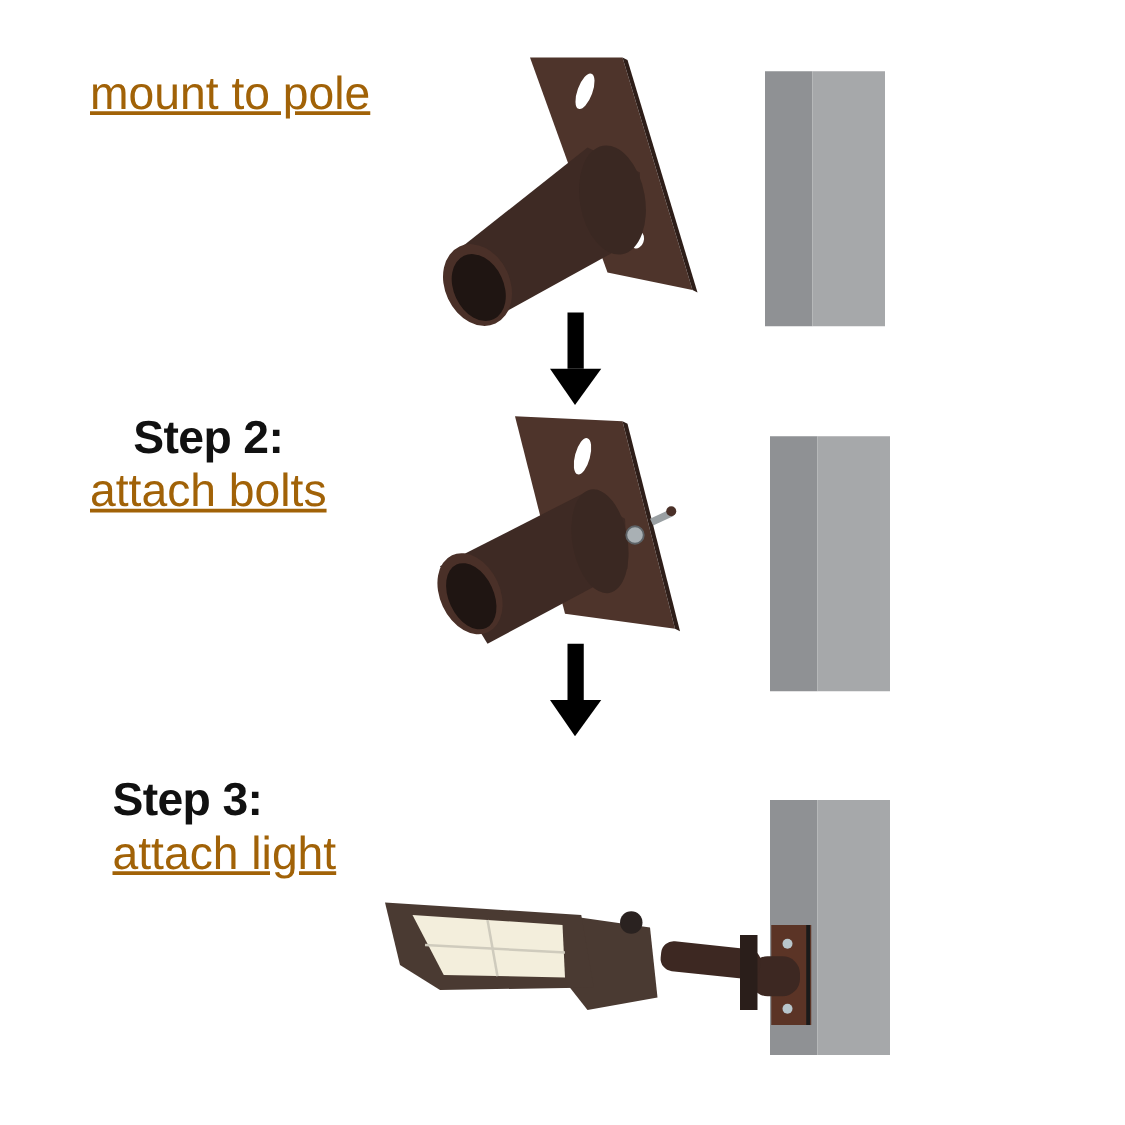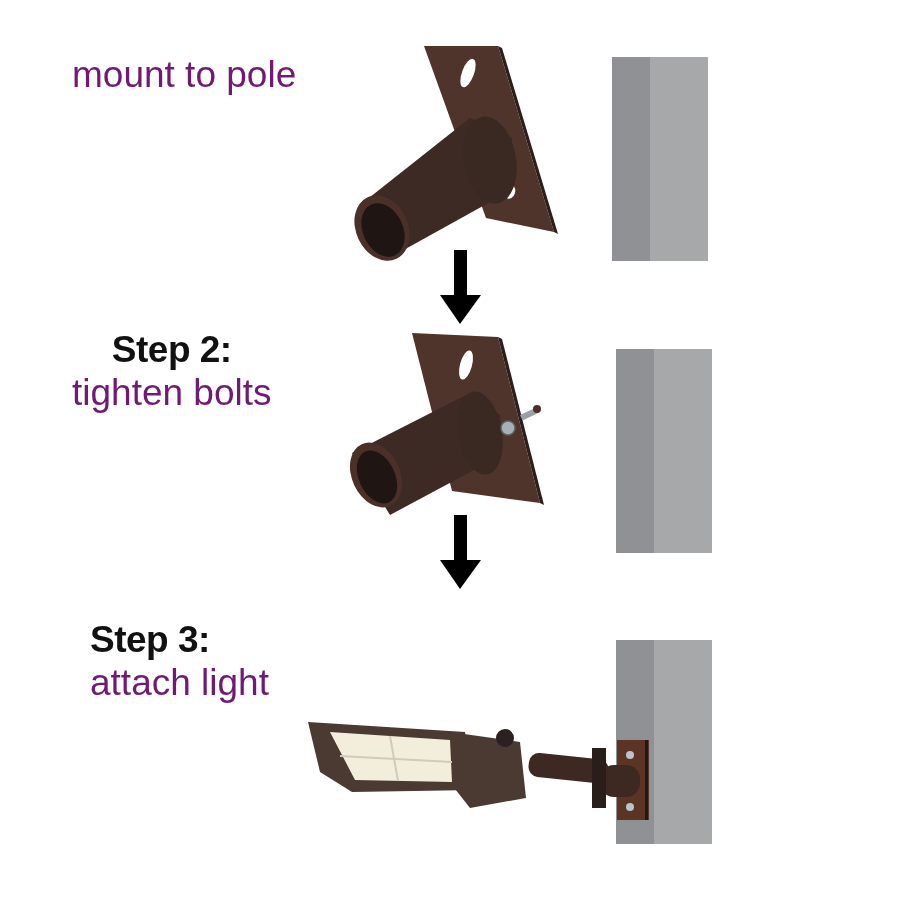--- a/index.html
+++ b/index.html
@@ -1,31 +1,31 @@
 <!DOCTYPE html>
 <html><head>
 <meta charset="utf-8">
 <style>
   html,body{margin:0;padding:0;background:#ffffff;}
   body{width:900px;height:900px;position:relative;overflow:hidden;font-family:"Liberation Sans",sans-serif;}
   .abs{position:absolute;}
   .step-title{font-weight:bold;font-size:37px;color:#111;line-height:40px;letter-spacing:-0.5px;}
-  .step-desc{font-size:37px;color:#701a75;line-height:40px;}
+  .step-desc{font-size:37px;color:#a16207;line-height:40px;text-decoration:underline;}
   svg{position:absolute;overflow:visible;}
 </style>
 </head>
 <body>
 
 <div class="abs" style="left:72px;top:52px;">
   <div class="step-desc" style="margin-top:3px;">mount to pole</div>
 </div>
 
 <div class="abs" style="left:72px;top:330px;text-align:center;">
   <div class="step-title">Step 2:</div>
-  <div class="step-desc" style="margin-top:3px;">tighten bolts</div>
+  <div class="step-desc" style="margin-top:3px;">attach bolts</div>
 </div>
 
 <div class="abs" style="left:75px;top:620px;margin-left:15px;">
   <div class="step-title">Step 3:</div>
   <div class="step-desc" style="margin-top:3px;">attach light</div>
 </div>
 
 <svg style="left:612px;top:57px;" width="96" height="204">
   <rect x="0" y="0" width="38" height="204" fill="#8f9194"></rect>
   <rect x="38" y="0" width="58" height="204" fill="#a6a8aa"></rect>

